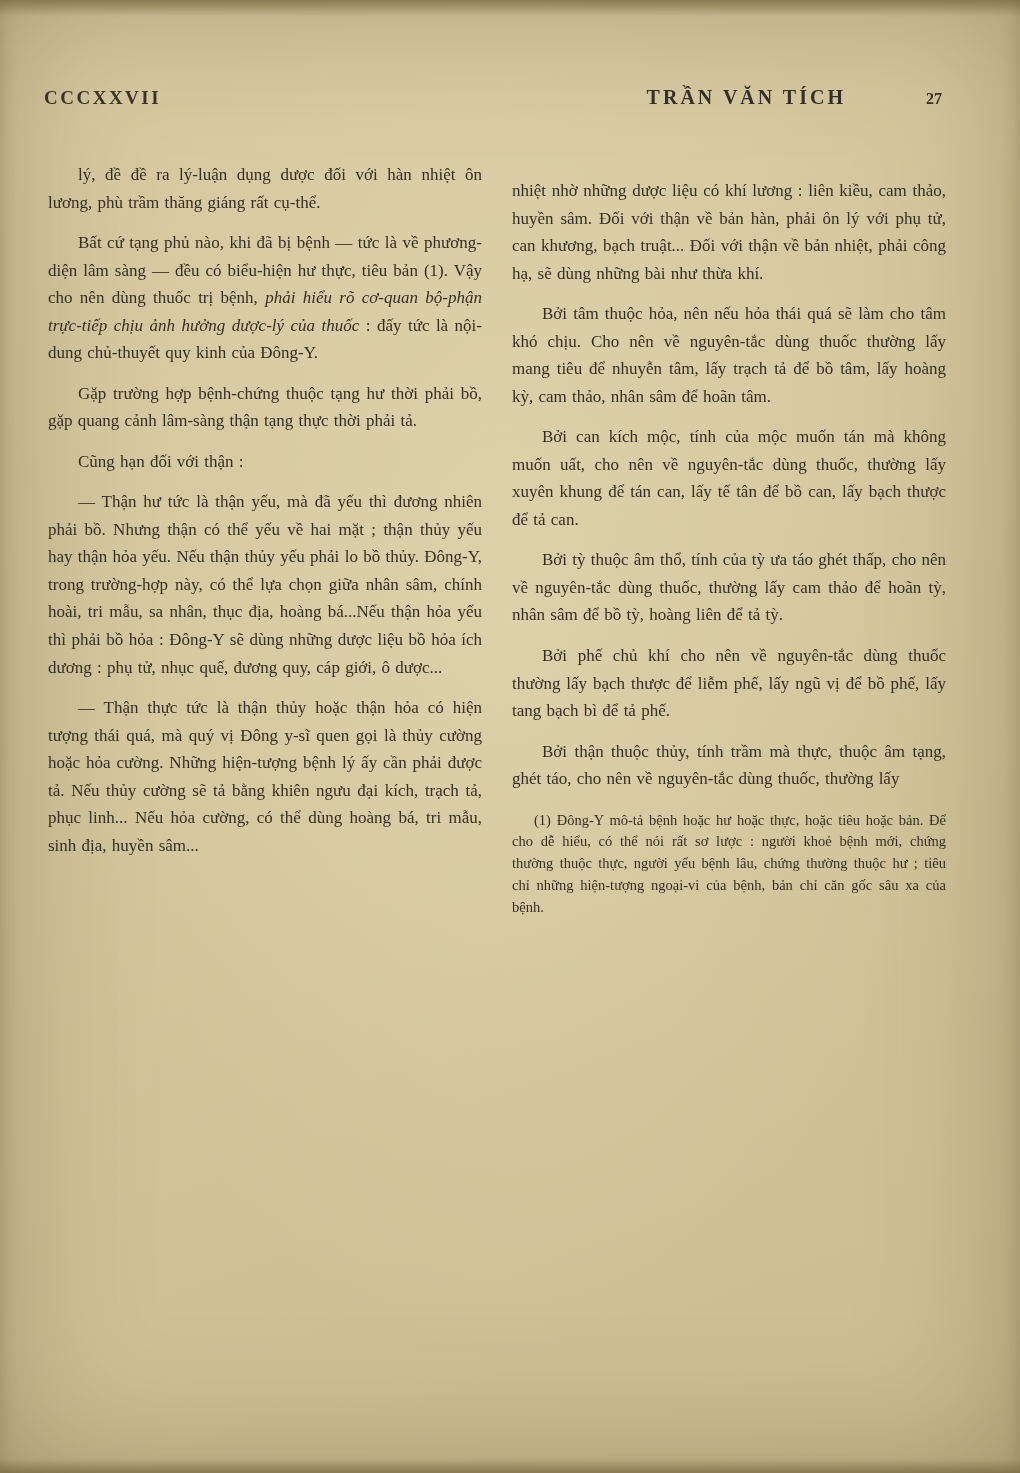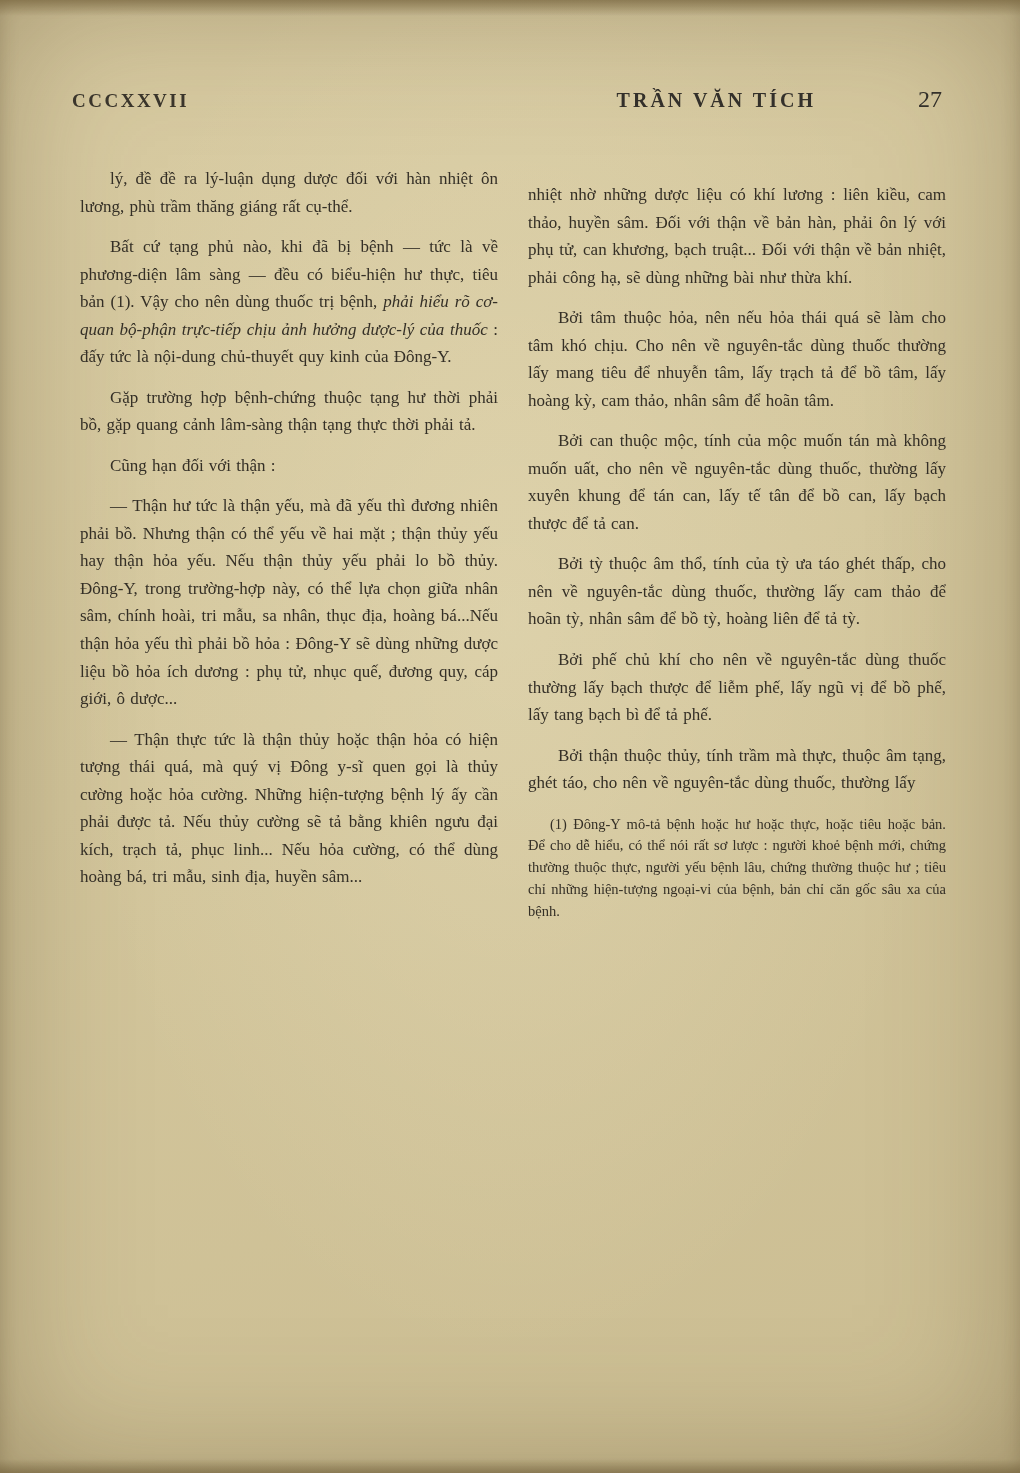--- a/index.html
+++ b/index.html
@@ -20,37 +20,37 @@
     background:linear-gradient(180deg, rgba(110,90,50,.55), rgba(110,90,50,0));
     pointer-events:none;
   }
   .page::after {
     content:""; position:absolute; left:0; bottom:0; right:0; height:14px;
     background:linear-gradient(0deg, rgba(100,82,44,.45), rgba(100,82,44,0));
     pointer-events:none;
   }
   .header {
     display:flex; align-items:baseline;
-    padding:86px 78px 0 72px;
+    padding:86px 78px 0 44px;
   }
   .folio {
     font-size:19px; letter-spacing:2.5px; font-weight:bold; color:#3a352b;
   }
   .header-right {
-    margin-left:auto; display:flex; align-items:baseline; gap:102px;
+    margin-left:auto; display:flex; align-items:baseline; gap:80px;
   }
   .running-title {
     font-size:20px; font-weight:bold; letter-spacing:3px; color:#33302a;
   }
   .page-number {
-    font-size:24px; color:#33302a;
+    font-size:16px; color:#33302a;font-weight:bold;
   }
   .content {
     display:flex; gap:30px;
-    padding:52px 74px 0 80px;
+    padding:52px 74px 0 48px;
   }
   .column { flex:1 1 0; }
   .para {
     margin:0 0 13px 0;
     font-size:17px; line-height:1.62;
     text-align:justify;
     text-indent:30px;
     word-spacing:1px;
   }
   .para.no-indent { text-indent:0;margin-top:16px; }
@@ -83,21 +83,21 @@
         <p class="para"><span>Bất cứ tạng phủ nào, khi đã bị bệnh — tức là về phương-diện lâm sàng — đều có biểu-hiện hư thực, tiêu bản (1). Vậy cho nên dùng thuốc trị bệnh, </span><span class="italic">phải hiểu rõ cơ-quan bộ-phận trực-tiếp chịu ảnh hưởng dược-lý của thuốc</span><span> : đấy tức là nội-dung chủ-thuyết quy kinh của Đông-Y.</span></p>
         <p class="para"><span>Gặp trường hợp bệnh-chứng thuộc tạng hư thời phải bồ, gặp quang cảnh lâm-sàng thận tạng thực thời phải tả.</span></p>
         <p class="para"><span>Cũng hạn đối với thận :</span></p>
         <p class="para"><span>— Thận hư tức là thận yếu, mà đã yếu thì đương nhiên phải bồ. Nhưng thận có thể yếu về hai mặt ; thận thủy yếu hay thận hỏa yếu. Nếu thận thủy yếu phải lo bồ thủy. Đông-Y, trong trường-hợp này, có thể lựa chọn giữa nhân sâm, chính hoài, tri mẫu, sa nhân, thục địa, hoàng bá...Nếu thận hỏa yếu thì phải bồ hỏa : Đông-Y sẽ dùng những dược liệu bồ hỏa ích dương : phụ tử, nhục quế, đương quy, cáp giới, ô dược...</span></p>
         <p class="para"><span>— Thận thực tức là thận thủy hoặc thận hỏa có hiện tượng thái quá, mà quý vị Đông y-sĩ quen gọi là thủy cường hoặc hỏa cường. Những hiện-tượng bệnh lý ấy cần phải được tả. Nếu thủy cường sẽ tả bằng khiên ngưu đại kích, trạch tả, phục linh... Nếu hỏa cường, có thể dùng hoàng bá, tri mẫu, sinh địa, huyền sâm...</span></p>
       </div>
     <div class="column">
       <div id="right-column-paras">
           <p class="para no-indent"><span>nhiệt nhờ những dược liệu có khí lương : liên kiều, cam thảo, huyền sâm. Đối với thận về bản hàn, phải ôn lý với phụ tử, can khương, bạch truật... Đối với thận về bản nhiệt, phải công hạ, sẽ dùng những bài như thừa khí.</span></p>
           <p class="para"><span>Bởi tâm thuộc hỏa, nên nếu hỏa thái quá sẽ làm cho tâm khó chịu. Cho nên về nguyên-tắc dùng thuốc thường lấy mang tiêu để nhuyễn tâm, lấy trạch tả để bồ tâm, lấy hoàng kỳ, cam thảo, nhân sâm để hoãn tâm.</span></p>
-          <p class="para"><span>Bởi can thuộc mộc, tính của mộc muốn tán mà không muốn uất, cho nên về nguyên-tắc dùng thuốc, thường lấy xuyên khung để tán can, lấy tế tân để bồ can, lấy bạch thược để tả can.</span></p>
+          <p class="para"><span>Bởi can kích mộc, tính của mộc muốn tán mà không muốn uất, cho nên về nguyên-tắc dùng thuốc, thường lấy xuyên khung để tán can, lấy tế tân để bồ can, lấy bạch thược để tả can.</span></p>
           <p class="para"><span>Bởi tỳ thuộc âm thổ, tính của tỳ ưa táo ghét thấp, cho nên về nguyên-tắc dùng thuốc, thường lấy cam thảo để hoãn tỳ, nhân sâm để bồ tỳ, hoàng liên để tả tỳ.</span></p>
           <p class="para"><span>Bởi phế chủ khí cho nên về nguyên-tắc dùng thuốc thường lấy bạch thược để liễm phế, lấy ngũ vị để bồ phế, lấy tang bạch bì để tả phế.</span></p>
           <p class="para"><span>Bởi thận thuộc thủy, tính trầm mà thực, thuộc âm tạng, ghét táo, cho nên về nguyên-tắc dùng thuốc, thường lấy</span></p>
         </div>
       <div class="footnote" id="footnote">
           <p class="para"><span>(1) Đông-Y mô-tả bệnh hoặc hư hoặc thực, hoặc tiêu hoặc bản. Để cho dễ hiểu, có thể nói rất sơ lược : người khoẻ bệnh mới, chứng thường thuộc thực, người yếu bệnh lâu, chứng thường thuộc hư ; tiêu chỉ những hiện-tượng ngoại-vi của bệnh, bản chỉ căn gốc sâu xa của bệnh.</span></p>
         </div>
     </div>
   </div>
 

